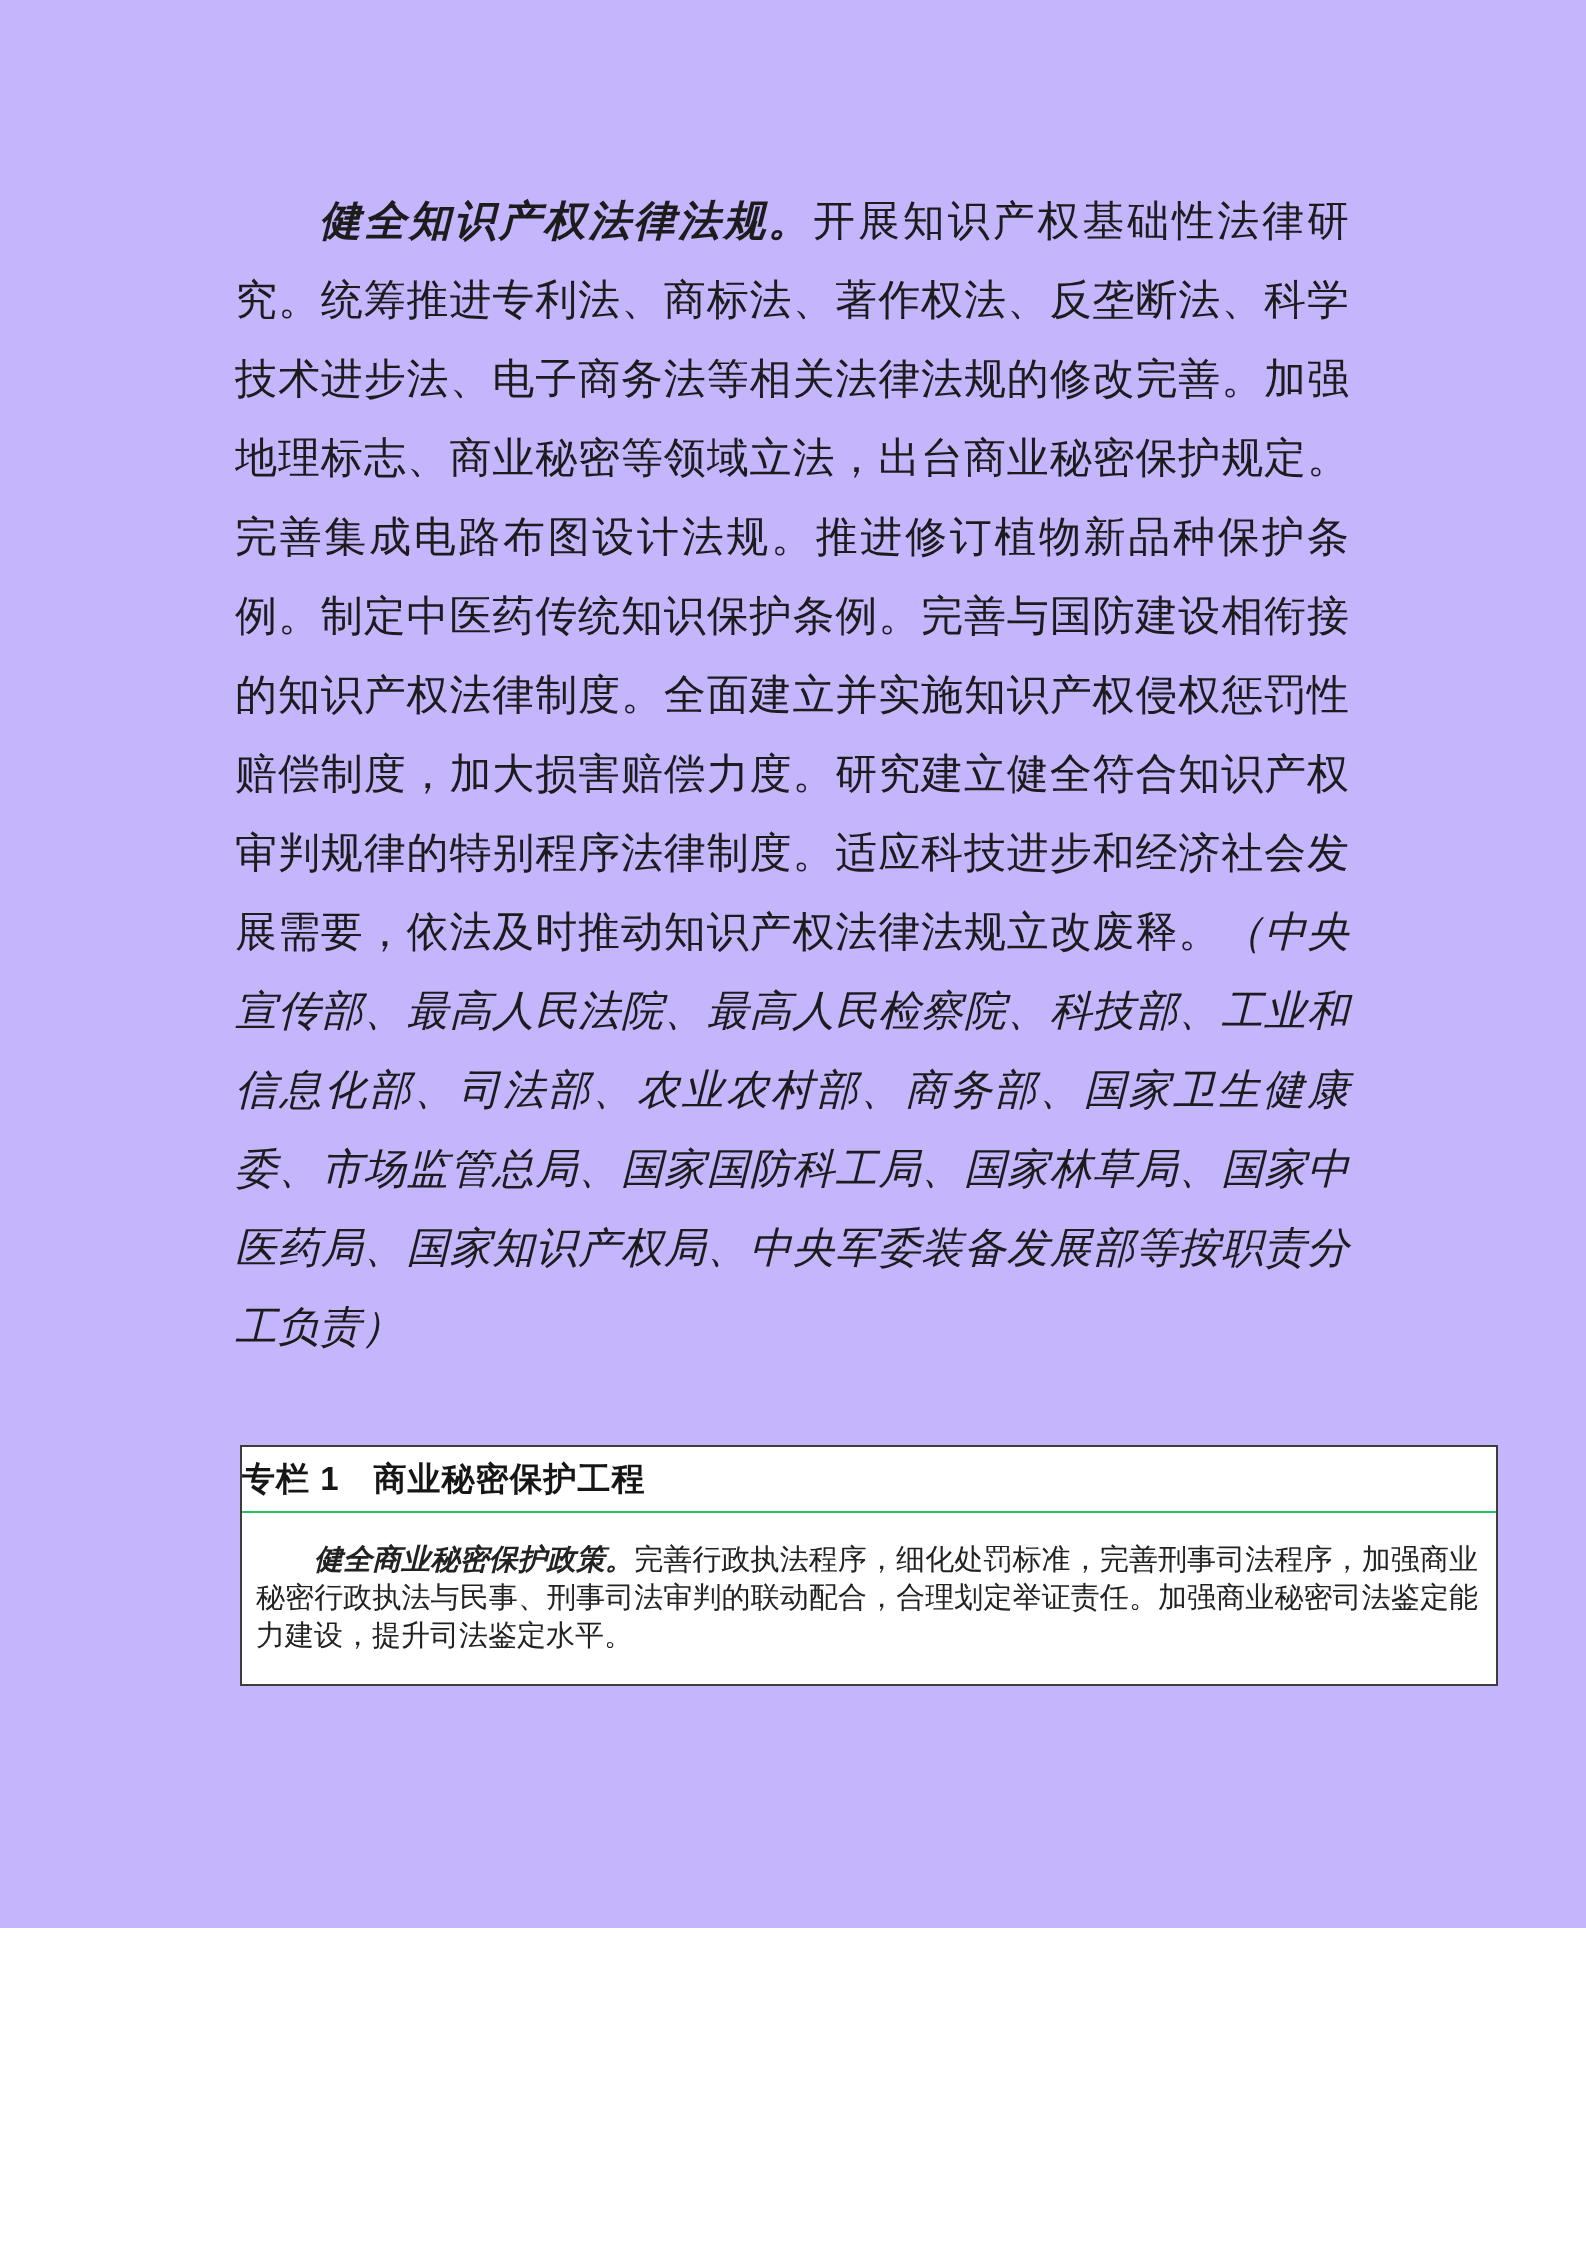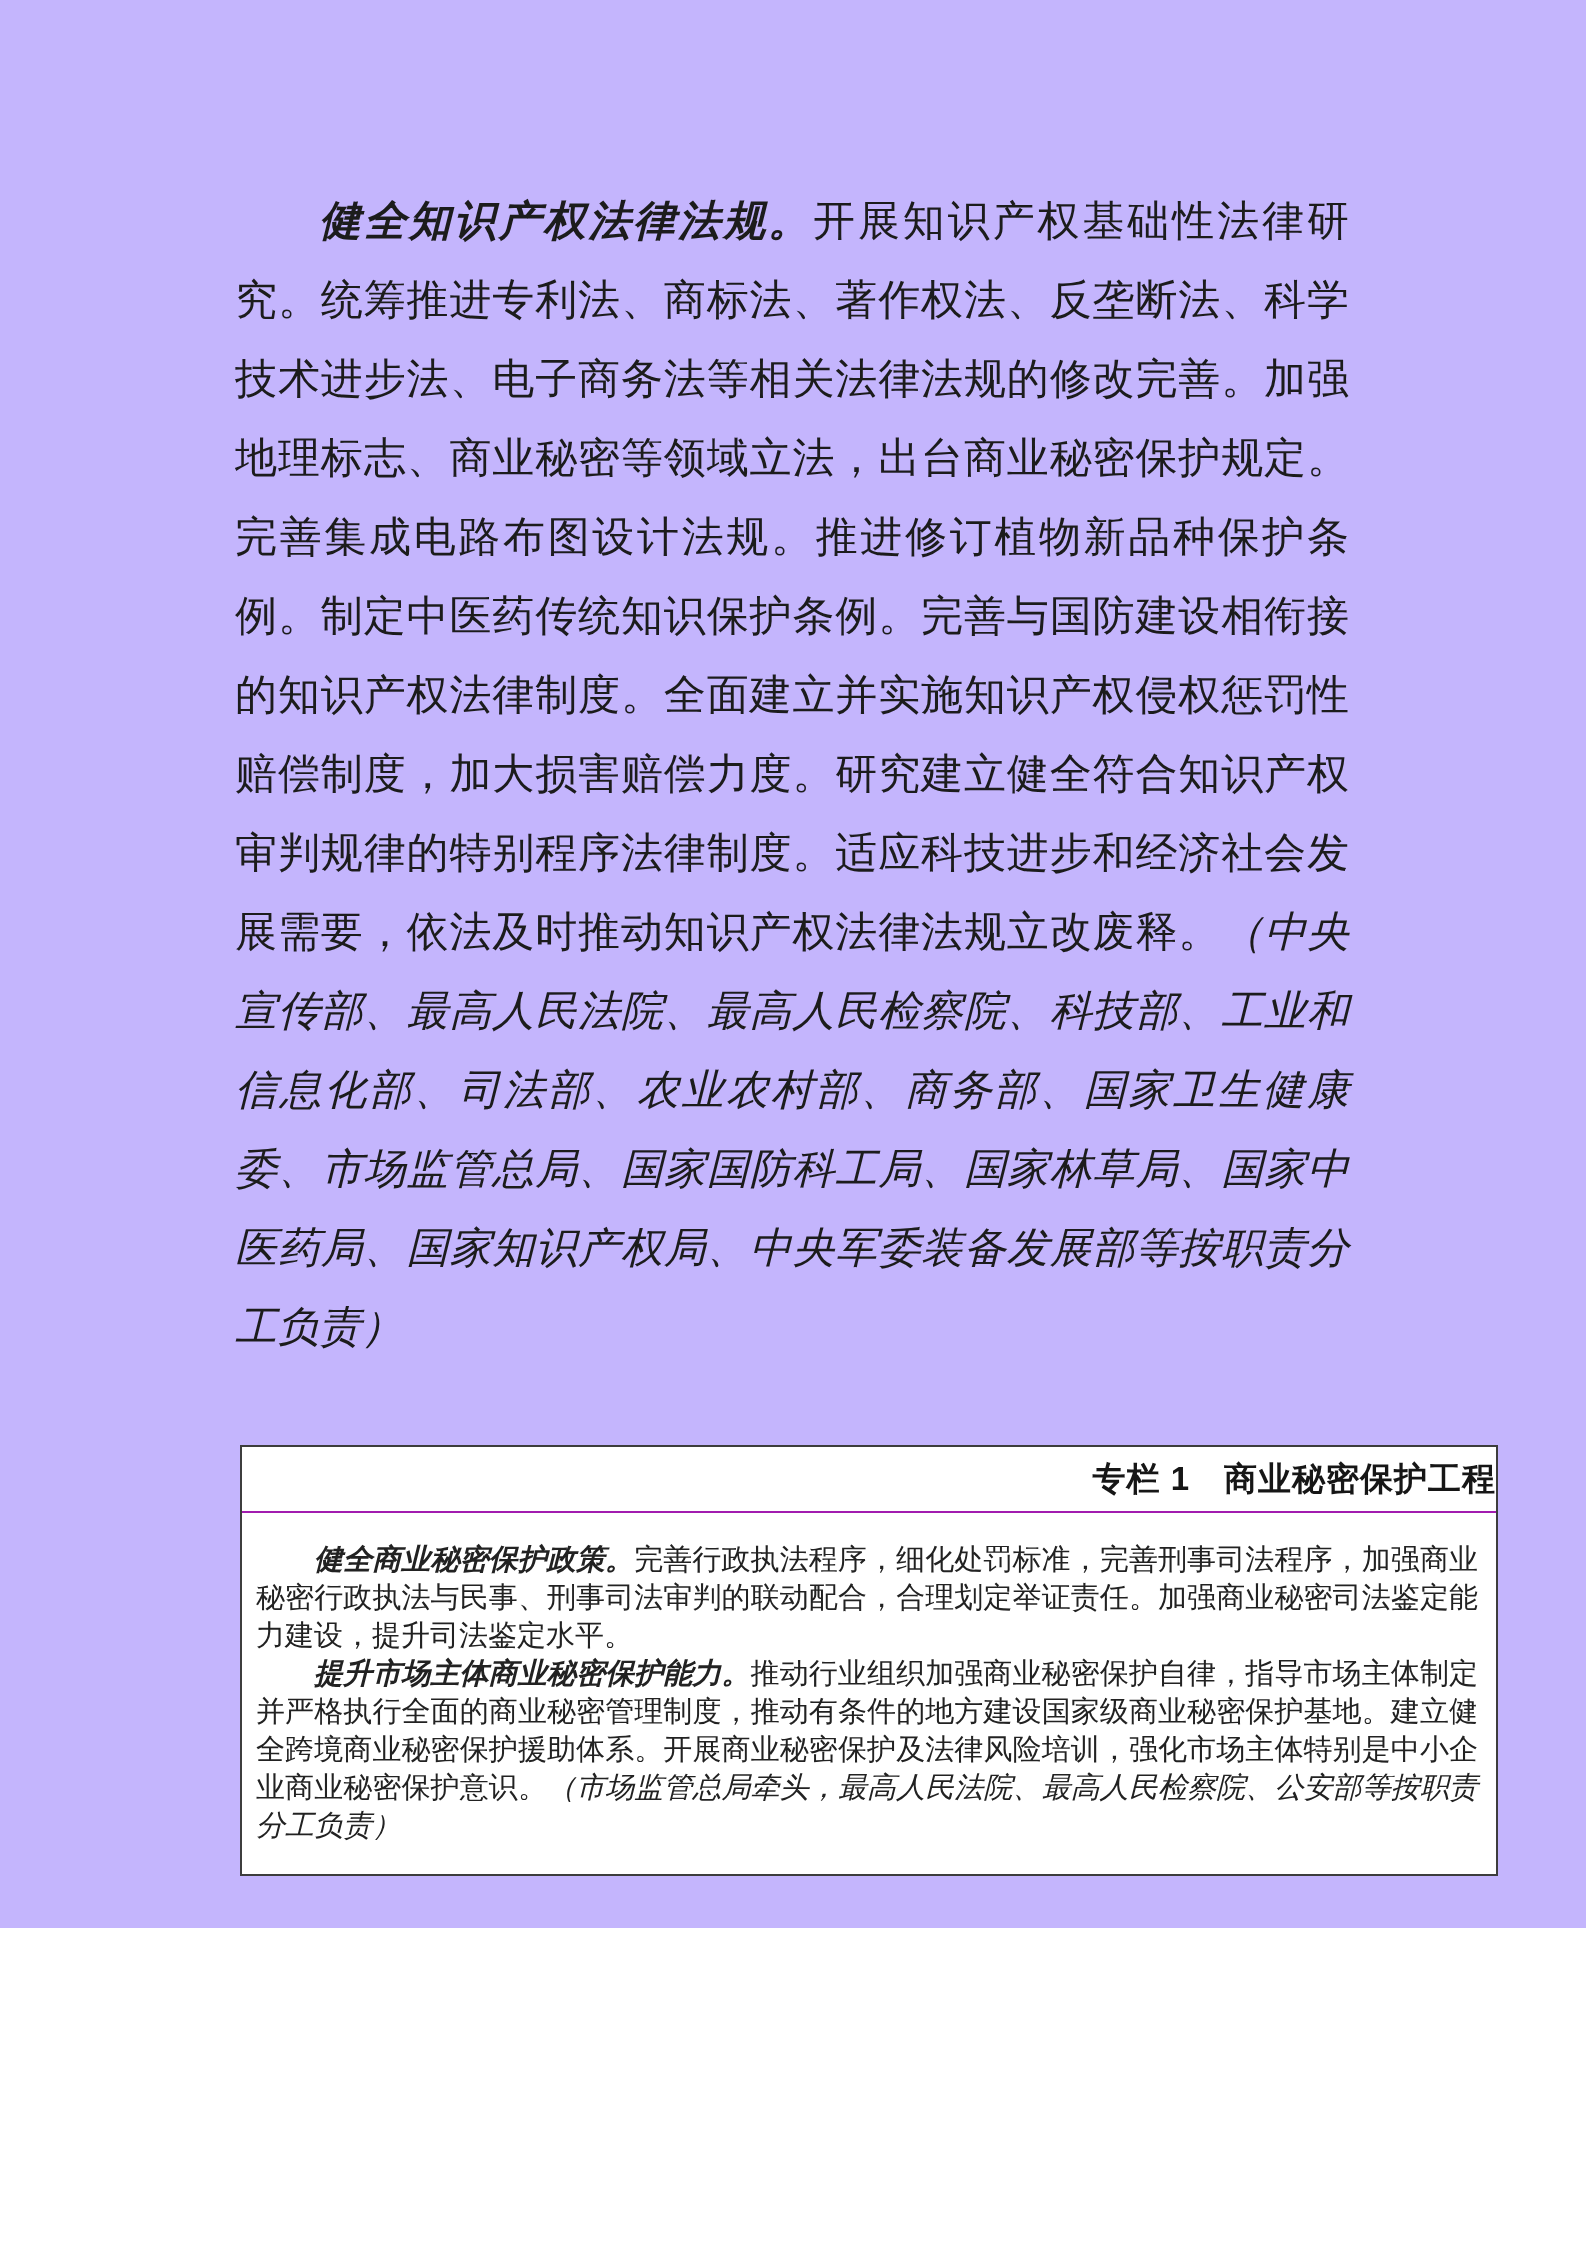--- a/index.html
+++ b/index.html
@@ -43,24 +43,24 @@
     position: absolute;
     left: 240px;
     top: 1445px;
     width: 1258px;
     border: 2px solid #3d3d3d;
     box-sizing: border-box;
     background: #ffffff;
   }
   .box-header {
     height: 64px;
-    border-bottom: 2px solid #a21caf;
+    border-bottom: 2px solid #22c55e;
     display: flex;
     align-items: center;
-    justify-content: flex-end;
+    justify-content: flex-start;
   }
   .box-title {
     font-family: "Liberation Sans", "DejaVu Sans", sans-serif;
     font-weight: bold;
     font-size: 33px;
     color: #161616;
     letter-spacing: 1px;
   }
   .box-body {
     padding: 27px 18px 30px 14px;
@@ -80,17 +80,16 @@
 <div class="page">
 
   <p class="main-para"><span class="lead-kai">健全知识产权法律法规。</span><span>开展知识产权基础性法律研究。统筹推进专利法、商标法、著作权法、反垄断法、科学技术进步法、电子商务法等相关法律法规的修改完善。加强地理标志、商业秘密等领域立法，出台商业秘密保护规定。完善集成电路布图设计法规。推进修订植物新品种保护条例。制定中医药传统知识保护条例。完善与国防建设相衔接的知识产权法律制度。全面建立并实施知识产权侵权惩罚性赔偿制度，加大损害赔偿力度。研究建立健全符合知识产权审判规律的特别程序法律制度。适应科技进步和经济社会发展需要，依法及时推动知识产权法律法规立改废释。</span><span class="kai">（中央宣传部、最高人民法院、最高人民检察院、科技部、工业和信息化部、司法部、农业农村部、商务部、国家卫生健康委、市场监管总局、国家国防科工局、国家林草局、国家中医药局、国家知识产权局、中央军委装备发展部等按职责分工负责）</span></p>
 
   <div class="column-box">
     <div class="box-header">
       <span class="box-title">专栏 1　商业秘密保护工程</span>
     </div>
     <div class="box-body">
       <p><span class="lead-kai">健全商业秘密保护政策。</span><span>完善行政执法程序，细化处罚标准，完善刑事司法程序，加强商业秘密行政执法与民事、刑事司法审判的联动配合，合理划定举证责任。加强商业秘密司法鉴定能力建设，提升司法鉴定水平。</span></p>
-      <p><span class="lead-kai">提升市场主体商业秘密保护能力。</span><span>推动行业组织加强商业秘密保护自律，指导市场主体制定并严格执行全面的商业秘密管理制度，推动有条件的地方建设国家级商业秘密保护基地。建立健全跨境商业秘密保护援助体系。开展商业秘密保护及法律风险培训，强化市场主体特别是中小企业商业秘密保护意识。</span><span class="kai">（市场监管总局牵头，最高人民法院、最高人民检察院、公安部等按职责分工负责）</span></p>
     </div>
   </div>
 
 </div>
 
 </body></html>

